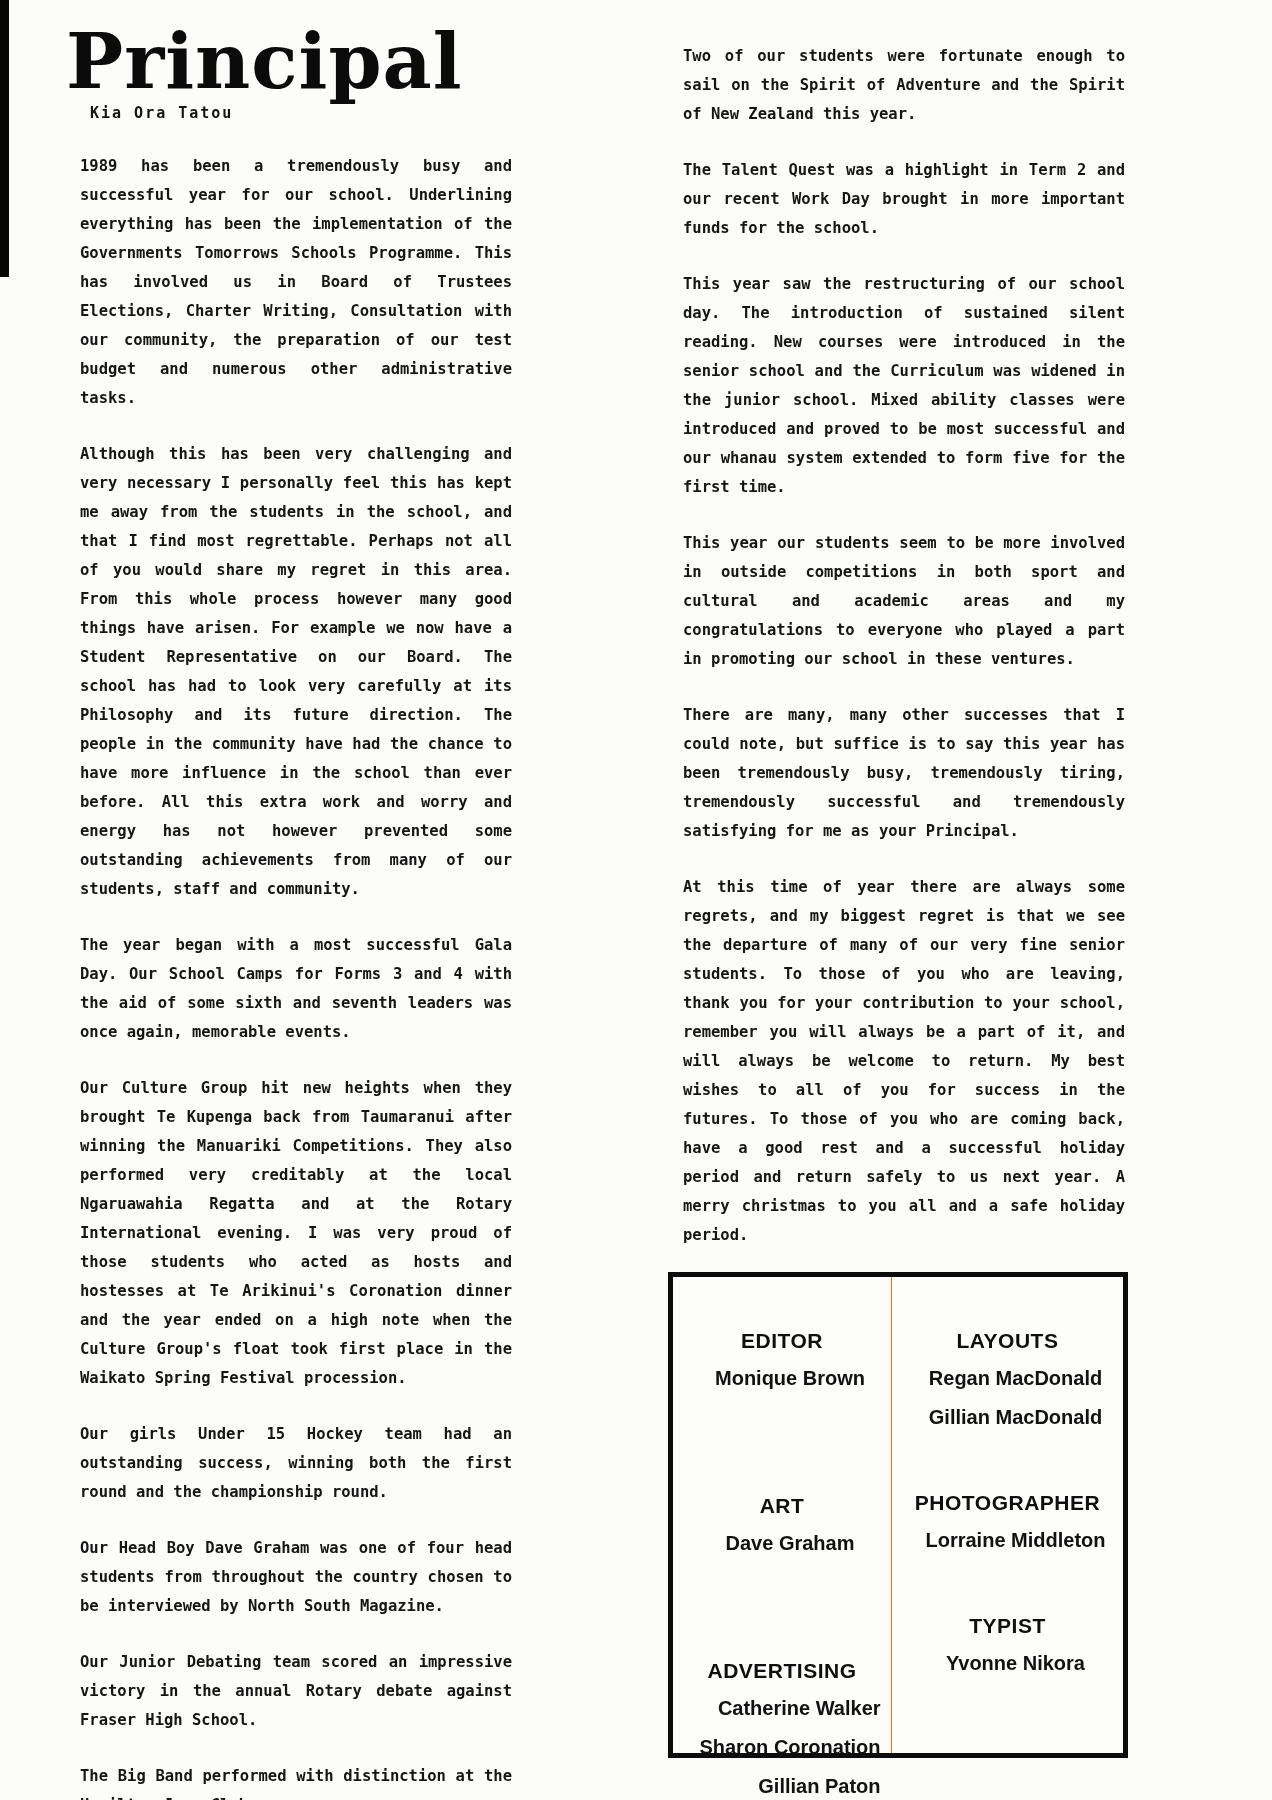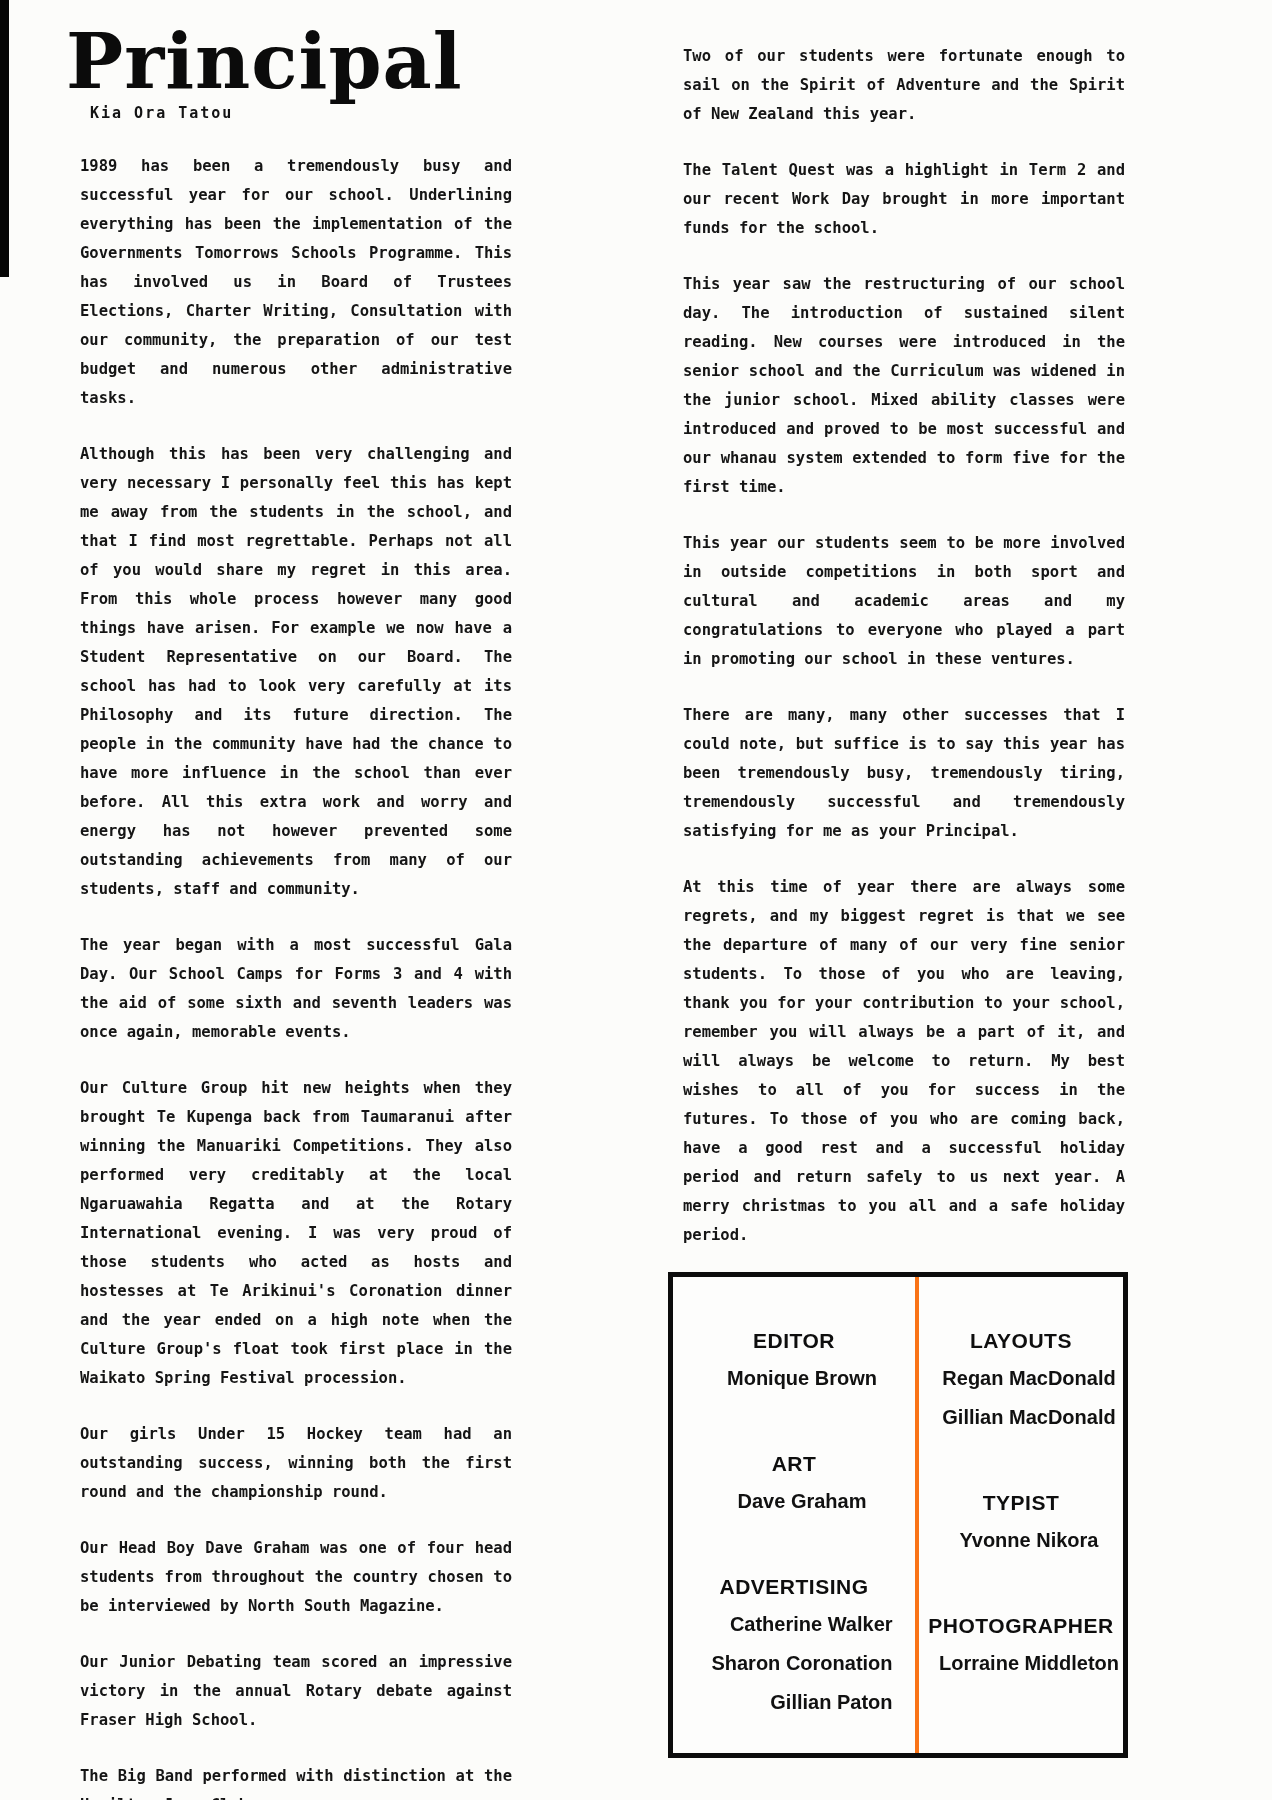--- a/index.html
+++ b/index.html
@@ -37,21 +37,21 @@
     position:absolute;left:668px;top:1272px;width:460px;height:486px;
     border:5px solid #0c0c0c;box-sizing:border-box;
     background:#fdfdfc;display:flex;
     font-family:"Liberation Sans","DejaVu Sans",sans-serif;
   }
   .credits .cell{
     box-sizing:border-box;padding-top:52px;
     display:flex;flex-direction:column;align-items:center;
     text-align:center;
   }
-  .credits .cell-left{width:246px;border-right:4px solid #f97316;}
+  .credits .cell-left{width:219px;border-right:1px solid #f97316;gap:42px;}
   .credits .cell-right{flex:1;}
   .credits .group{margin-bottom:46px;}
   .credits .role{
     font-weight:bold;font-size:21px;letter-spacing:.5px;color:#0e0e0e;
     margin:0 0 14px 0;
   }
   .credits .name{
     font-weight:bold;font-size:20px;color:#111;
     margin:0 0 16px 16px;white-space:nowrap;text-align:right;
   }
@@ -120,21 +120,21 @@
       <div class="name">Gillian Paton</div>
     </div>
   </div>
   <div class="cell cell-right">
     <div class="group">
       <div class="role">LAYOUTS</div>
       <div class="name">Regan MacDonald</div>
       <div class="name">Gillian MacDonald</div>
     </div>
     <div class="group">
+      <div class="role">PHOTOGRAPHER</div>
+      <div class="name">Lorraine Middleton</div>
+    </div>
+    <div class="group">
       <div class="role">TYPIST</div>
       <div class="name">Yvonne Nikora</div>
-    </div>
-    <div class="group">
-      <div class="role">PHOTOGRAPHER</div>
-      <div class="name">Lorraine Middleton</div>
     </div>
   </div>
 </div>
 
 </body></html>

